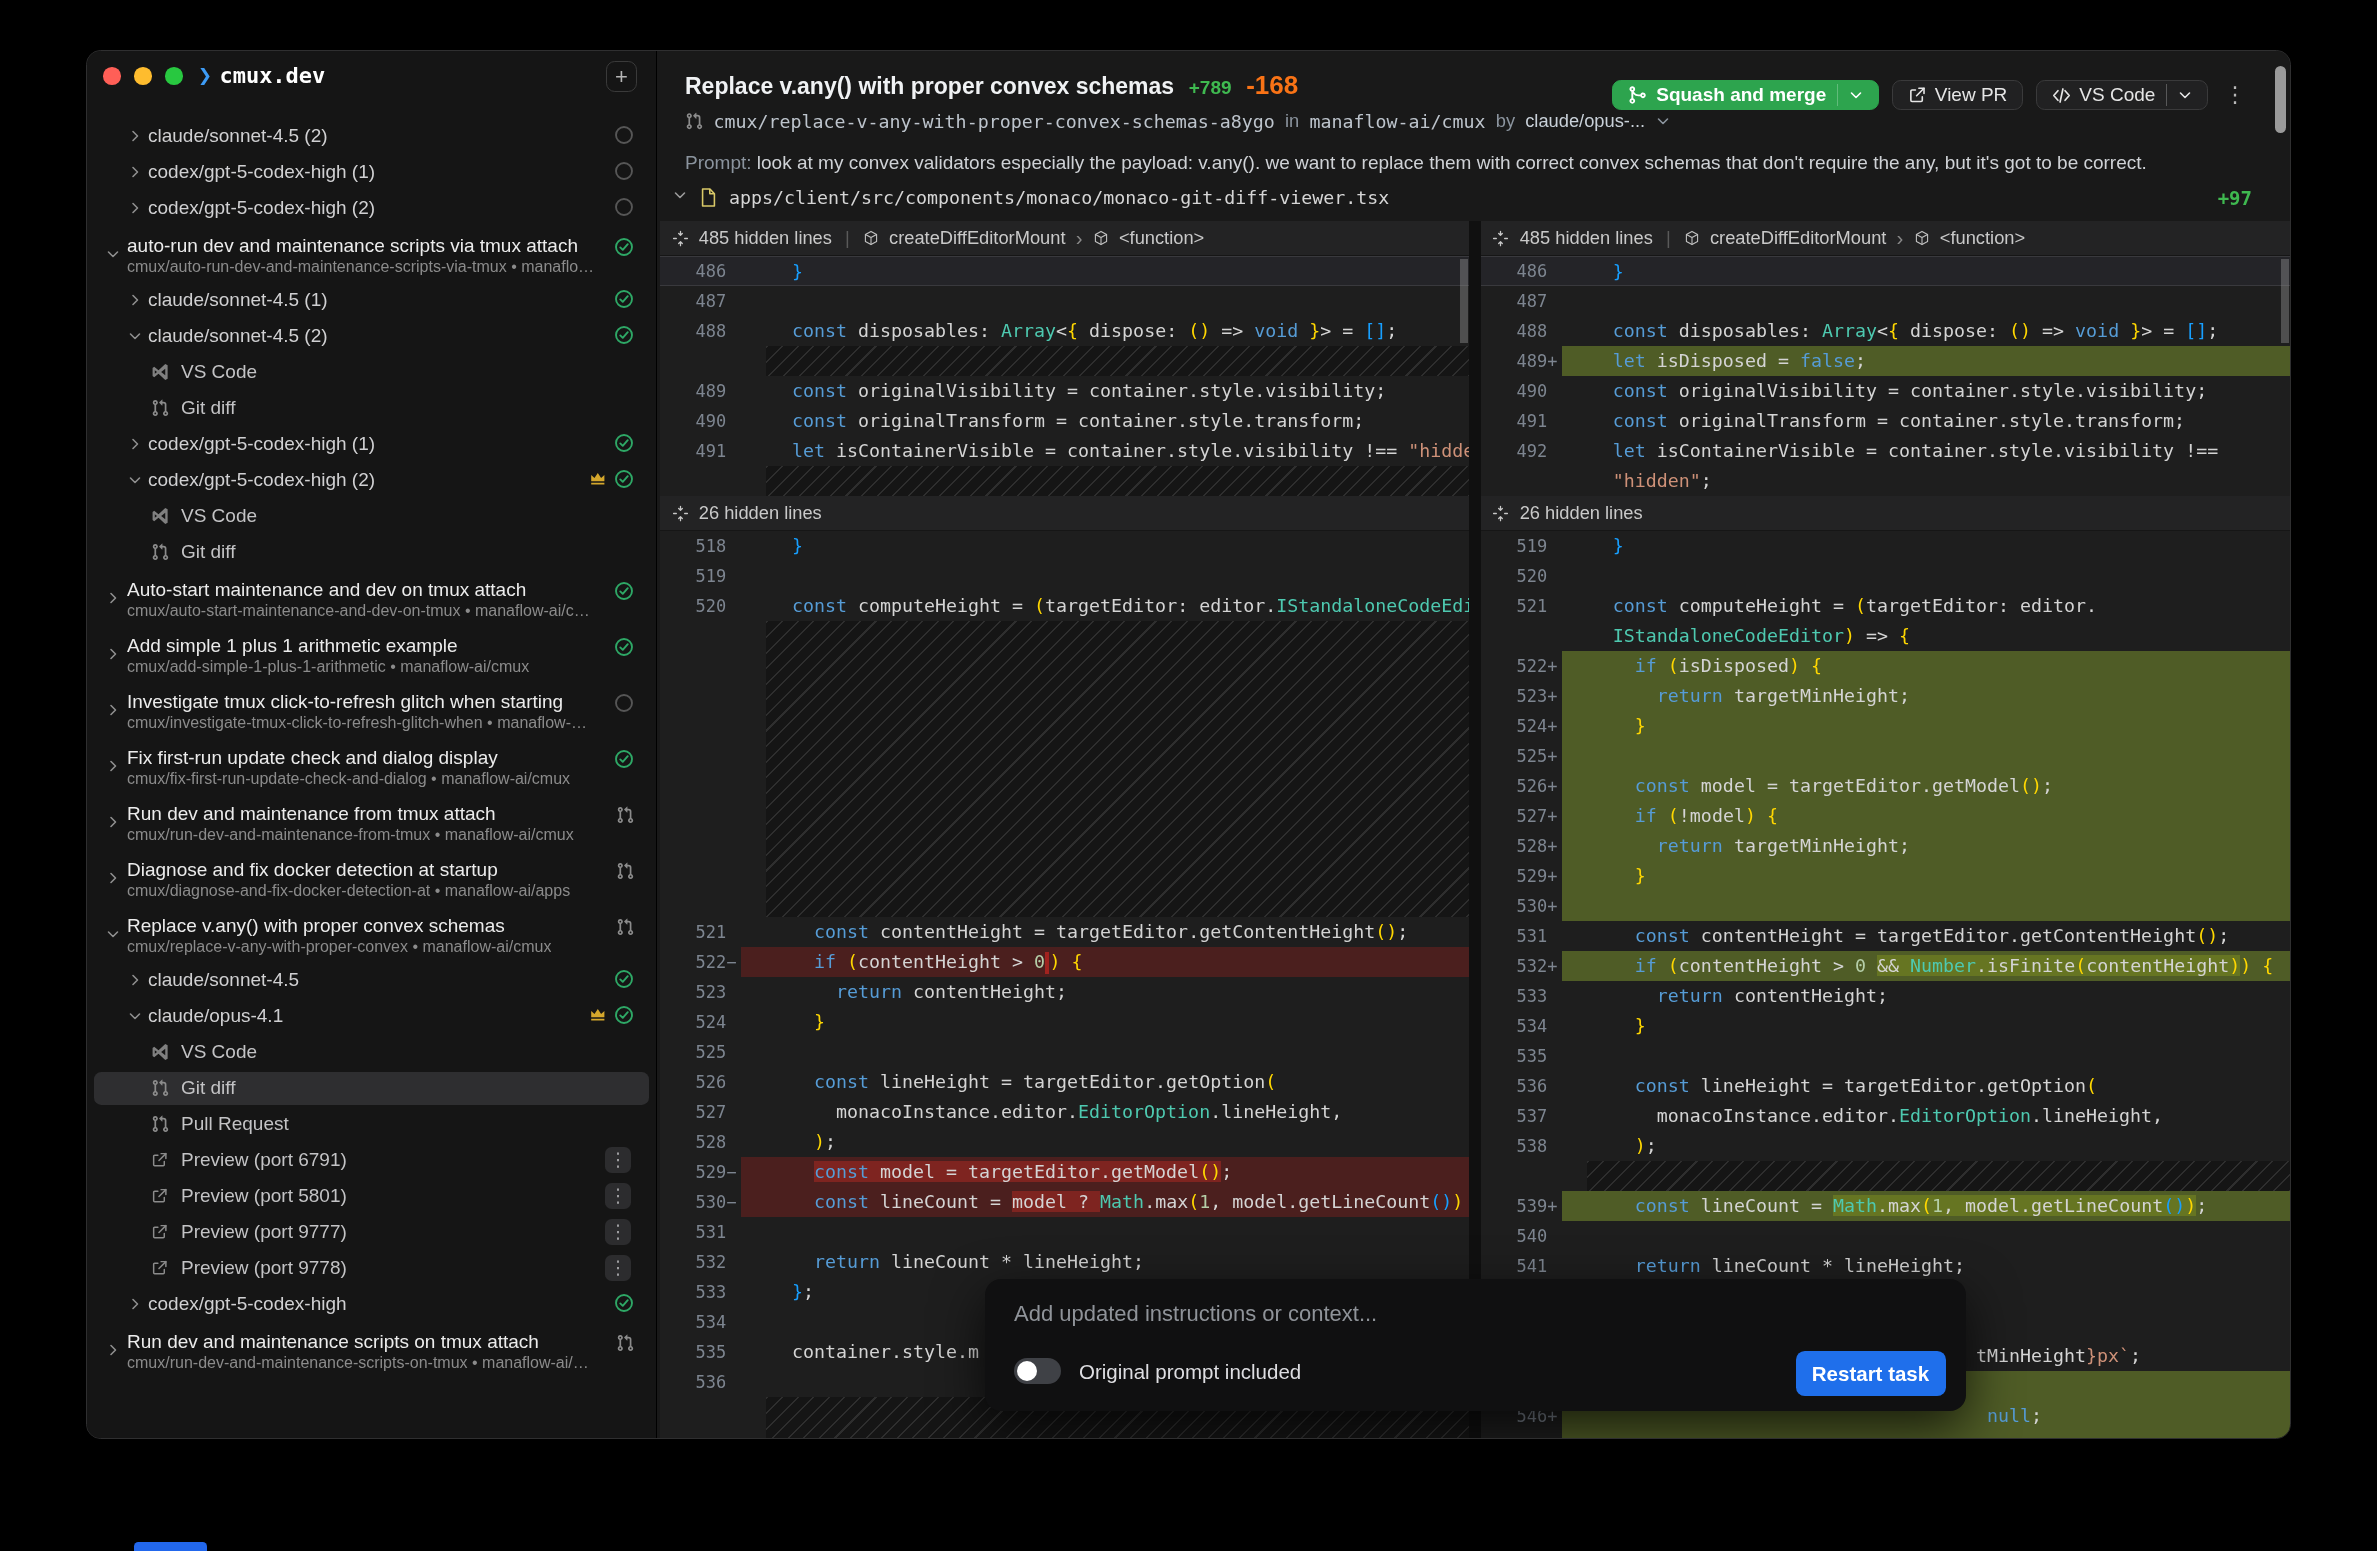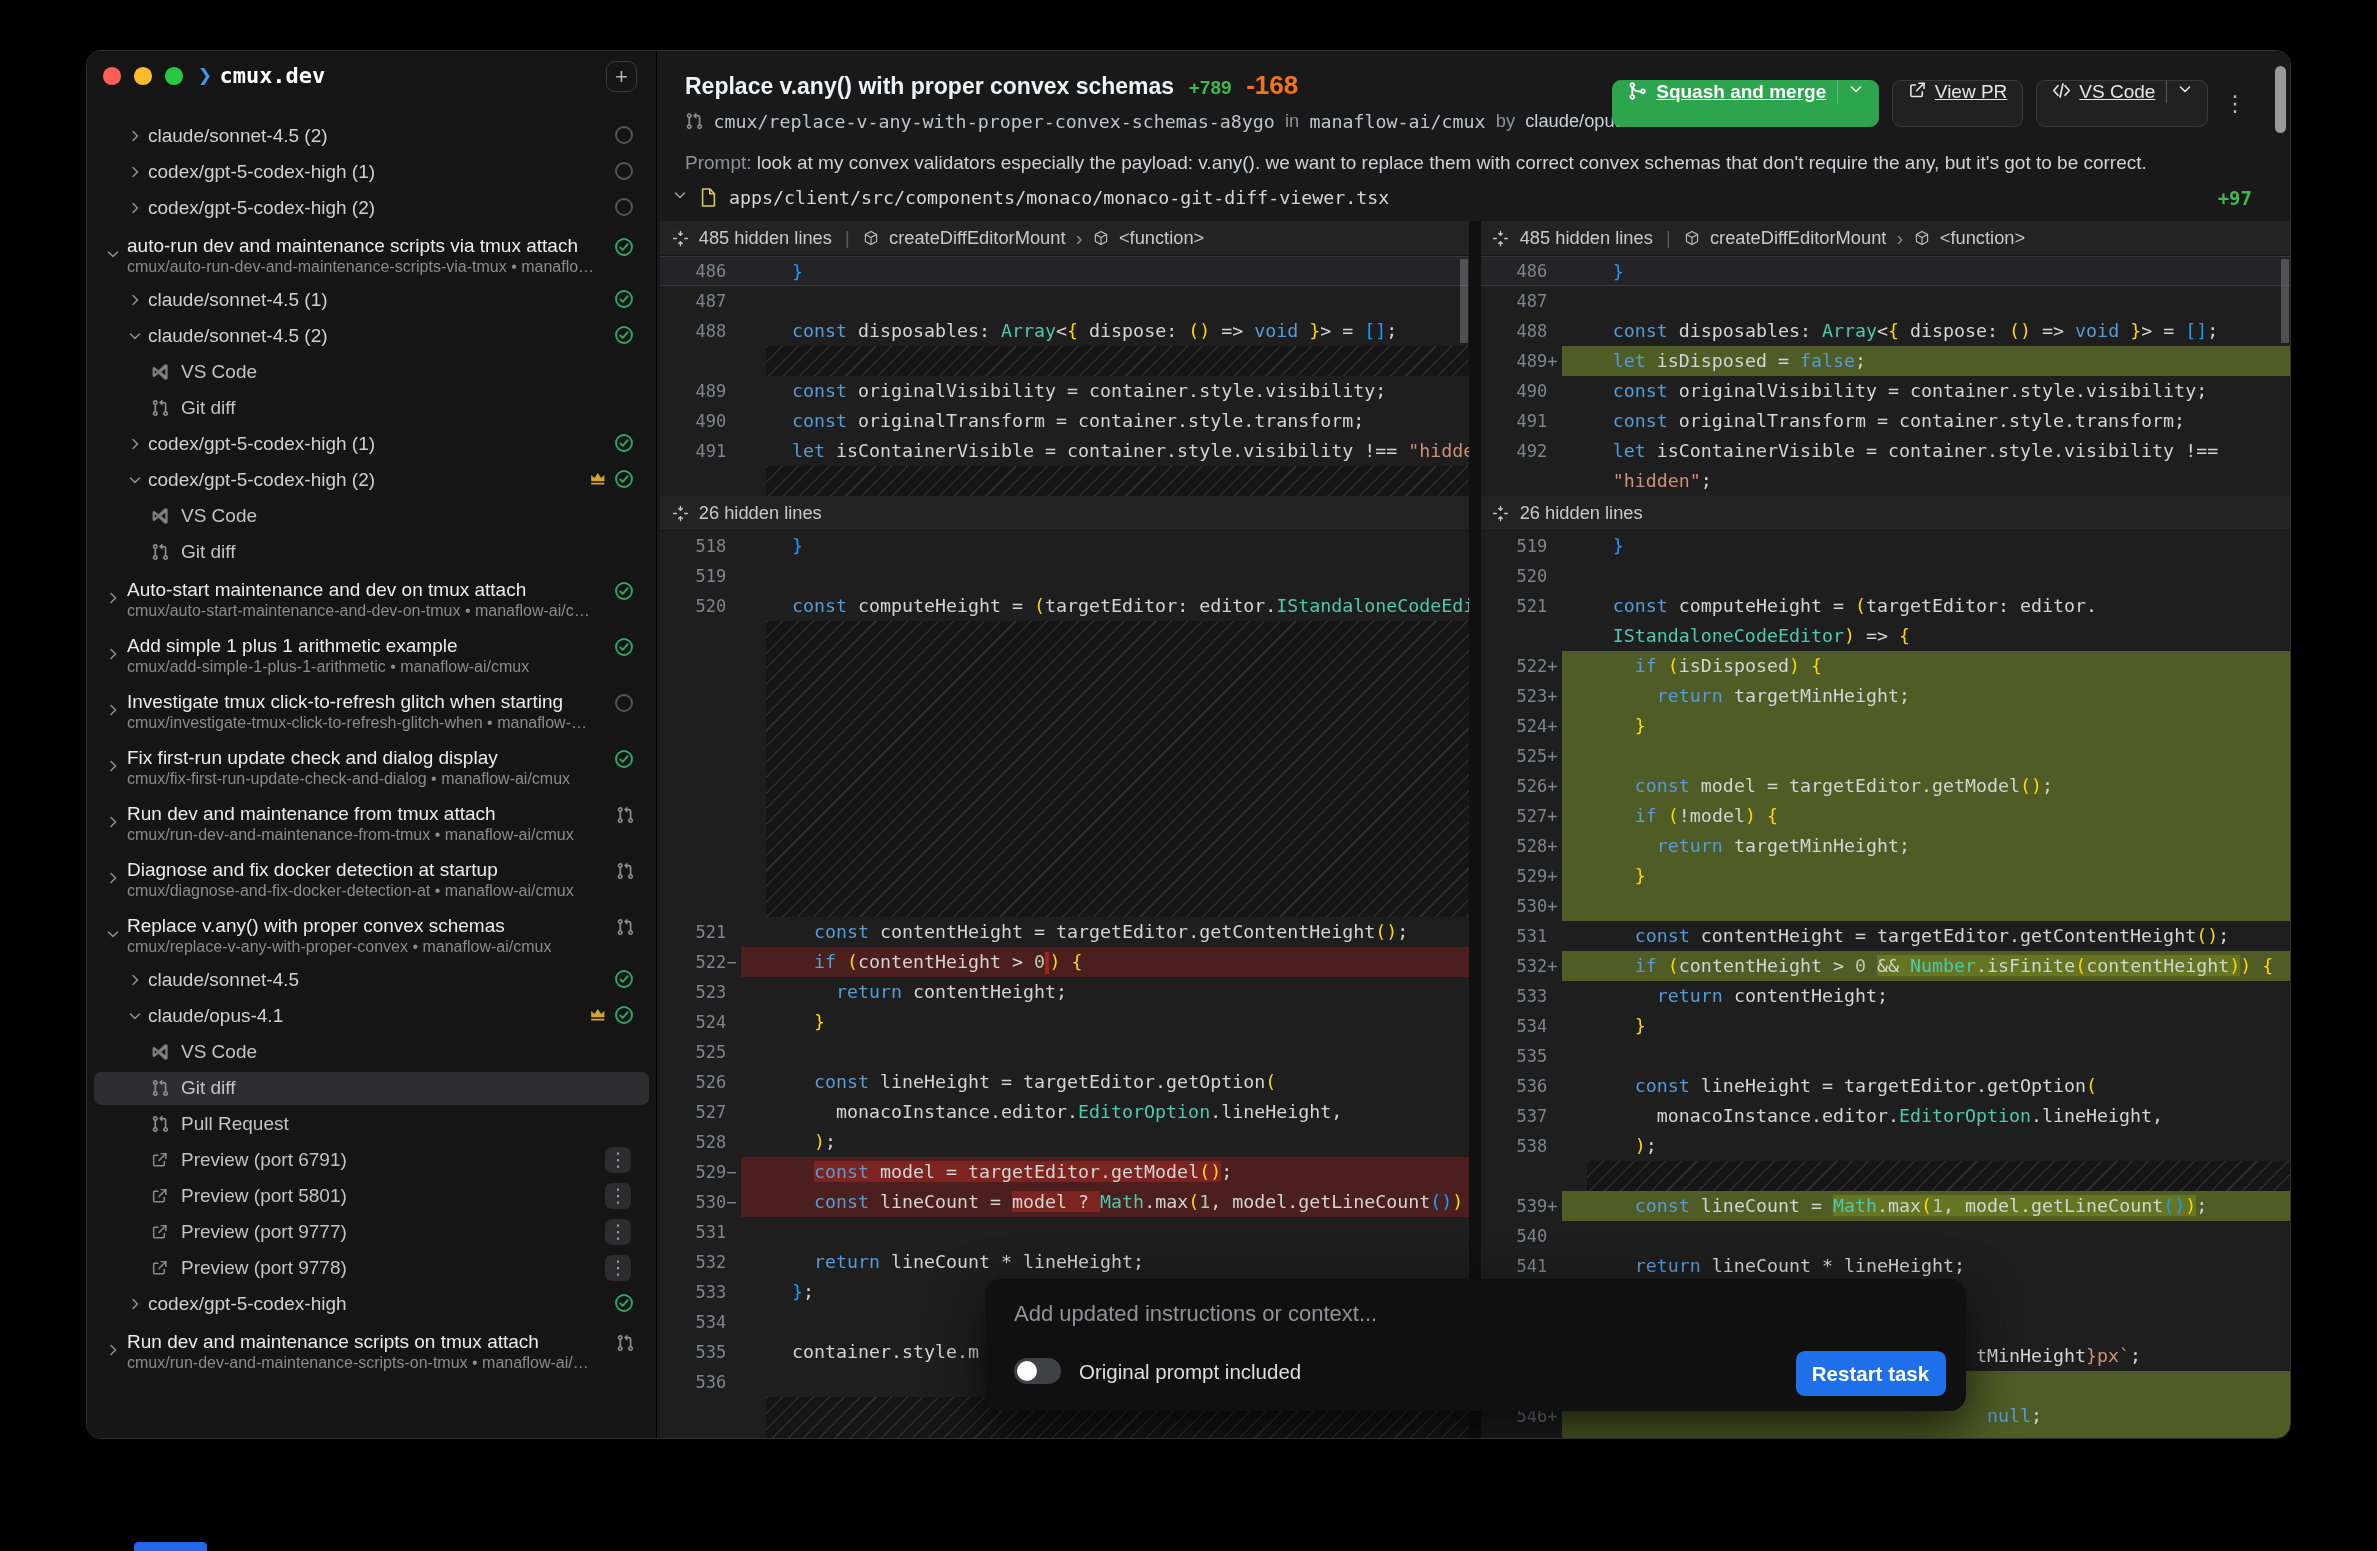--- a/index.html
+++ b/index.html
@@ -55,22 +55,22 @@
   .stat-del { color:#f97316; font-size:26px; font-weight:600; }
   .branch-row { position:absolute; left:28px; top:59px; display:flex; align-items:center; gap:10.2px;
                 font-family:"DejaVu Sans Mono", monospace; font-size:18.3px; color:#bdc4cc; }
   .branch-row .dim { font-family:"Liberation Sans", sans-serif; color:#8b949e; }
   .branch-row .agent { font-family:"Liberation Sans", sans-serif; color:#c9d1d9; }
   .branch-row .cd { color:#8b949e; display:flex; }
   .prompt-row { position:absolute; left:28px; top:101px; font-size:19px; color:#cfd2d6; width:1537px;
                 white-space:nowrap; overflow:hidden; }
   .prompt-row .pl { color:#8b949e; }
   .hd-buttons { position:absolute; top:29px; right:41px; display:flex; align-items:center; gap:13px; }
-  .btn { display:flex; align-items:flex-start; gap:8.8px; height:47px; padding:0 14.6px; border-radius:8.8px;
-         font-size:19px; color:#e6e6e6; background:#212122; border:0.7px solid #3a3a3b;text-decoration:underline; }
+  .btn { display:flex; align-items:center; gap:8.8px; height:30px; padding:0 14.6px; border-radius:8.8px;
+         font-size:19px; color:#e6e6e6; background:#212122; border:0.7px solid #3a3a3b; }
   .btn-merge { background:#2da44e; border-color:#2da44e; color:#fff; font-weight:600; }
   .btn .sep { width:0.7px; height:22px; background:rgba(255,255,255,.25); margin:0 1.5px; }
   .btn .cd { display:flex; color:inherit; }
   .kebab-h { color:#b9b9b9; font-size:22px; padding:0 2.9px; }
   .filebar { position:absolute; left:0; top:136px; right:0; height:34px; display:flex; 
              gap:10.2px; padding-left:14.6px; }
   .filebar .path { font-family:"DejaVu Sans Mono", monospace; font-size:18.3px; color:#d6d6d6; }
   .filebar .cd { color:#9b9b9b; display:flex; }
   .filebar .counts { margin-left:auto; margin-right:38px; display:flex; gap:10.2px;
                      font-family:"DejaVu Sans Mono", monospace; font-size:18.3px;flex-direction:column; }
@@ -348,21 +348,21 @@
                 </svg></span>
             </span>
           </div>
           <div class="sb-row r-task">
             <span class="chv">
               <svg viewBox="0 0 16 16" width="16" height="16" fill="none" stroke="currentColor" stroke-width="1.6" stroke-linecap="round" stroke-linejoin="round">
                 <path d="M3.5 6l4.5 4.5L12.5 6"></path>
               </svg>
             </span>
             <span class="tt">Diagnose and fix docker detection at startup</span>
-            <span class="sub">cmux/diagnose-and-fix-docker-detection-at • manaflow-ai/cmux</span>
+            <span class="sub">cmux/diagnose-and-fix-docker-detection-at • manaflow-ai/apps</span>
             <span class="statii">
               <span><svg viewBox="0 0 16 16" width="18.3" height="18.3" fill="#8b8b8b">
                   <path d="M1.5 3.25a2.25 2.25 0 1 1 3 2.122v5.256a2.25 2.25 0 1 1-1.5 0V5.372A2.25 2.25 0 0 1 1.5 3.25Zm5.677-.177L9.573.677A.25.25 0 0 1 10 .854V2.5h1A2.5 2.5 0 0 1 13.5 5v5.628a2.25 2.25 0 1 1-1.5 0V5a1 1 0 0 0-1-1h-1v1.646a.25.25 0 0 1-.427.177L7.177 3.427a.25.25 0 0 1 0-.354ZM3.75 2.5a.75.75 0 1 0 0 1.5.75.75 0 0 0 0-1.5Zm0 9.5a.75.75 0 1 0 0 1.5.75.75 0 0 0 0-1.5Zm8.25.75a.75.75 0 1 0 1.5 0 .75.75 0 0 0-1.5 0Z"></path>
                 </svg></span>
             </span>
           </div>
           <div class="sb-row r-task">
             <span class="chv down">
               <svg viewBox="0 0 16 16" width="16" height="16" fill="none" stroke="currentColor" stroke-width="1.6" stroke-linecap="round" stroke-linejoin="round">
                 <path d="M3.5 6l4.5 4.5L12.5 6"></path>

